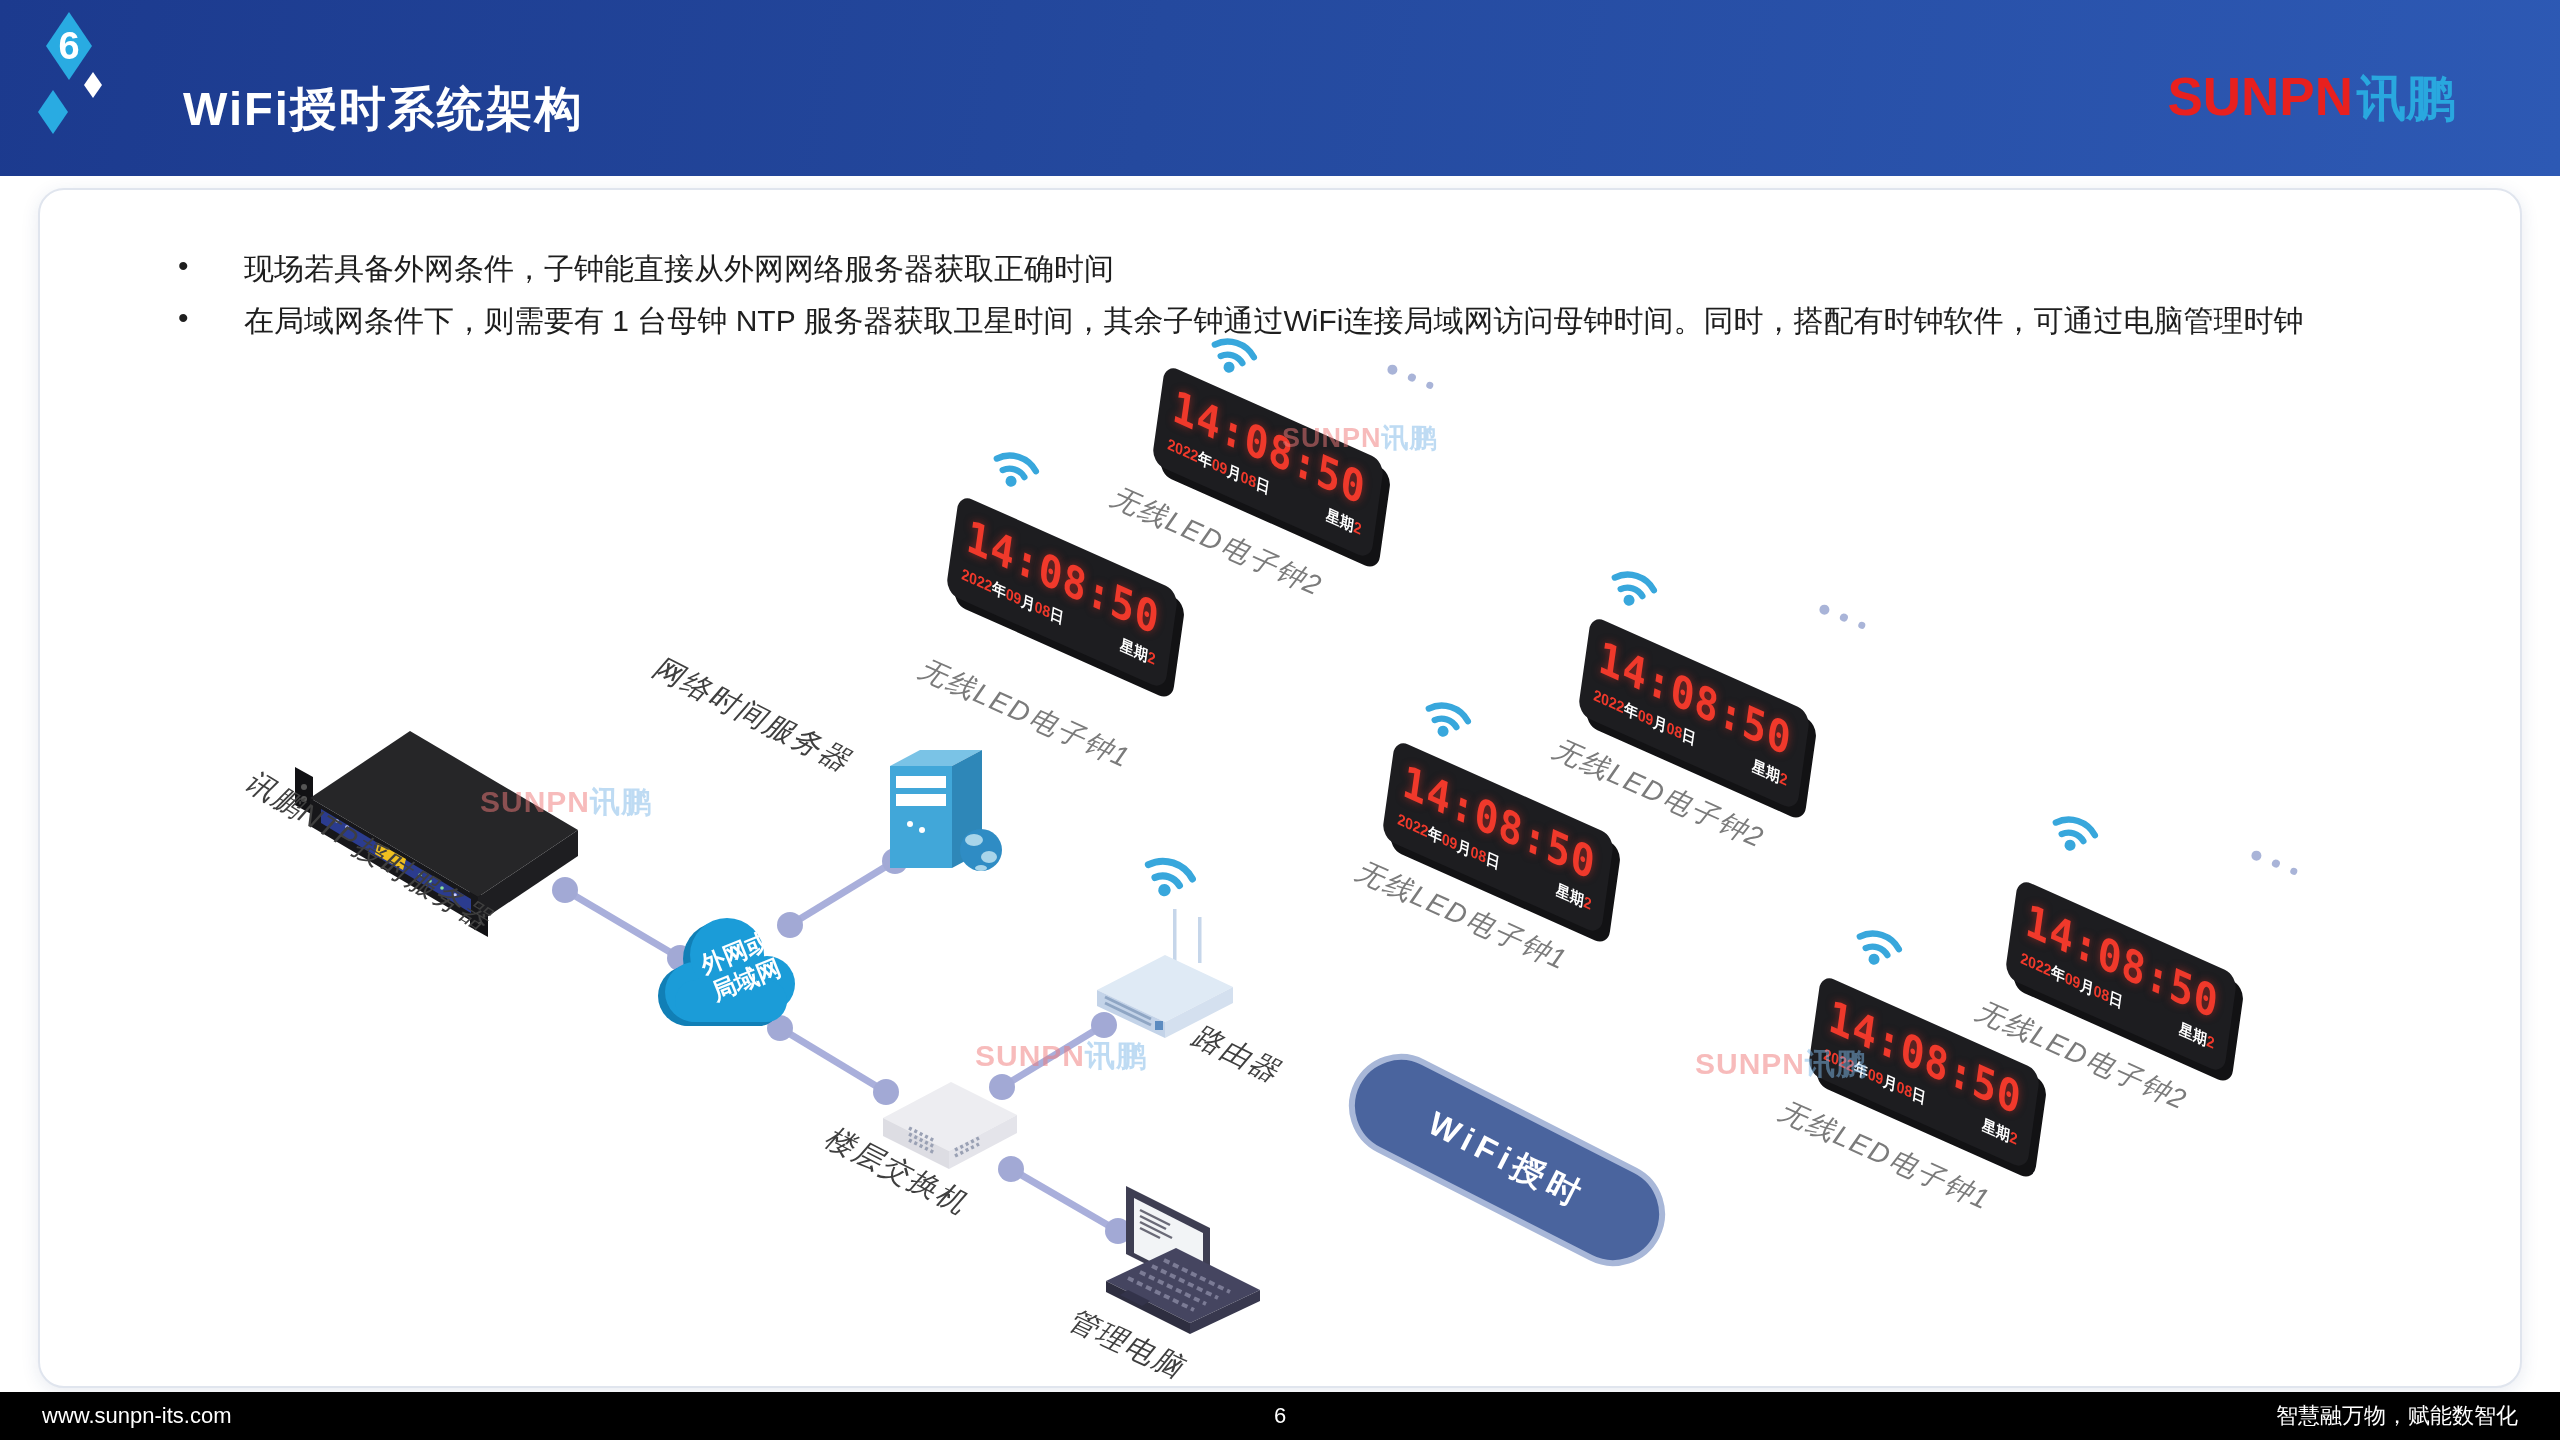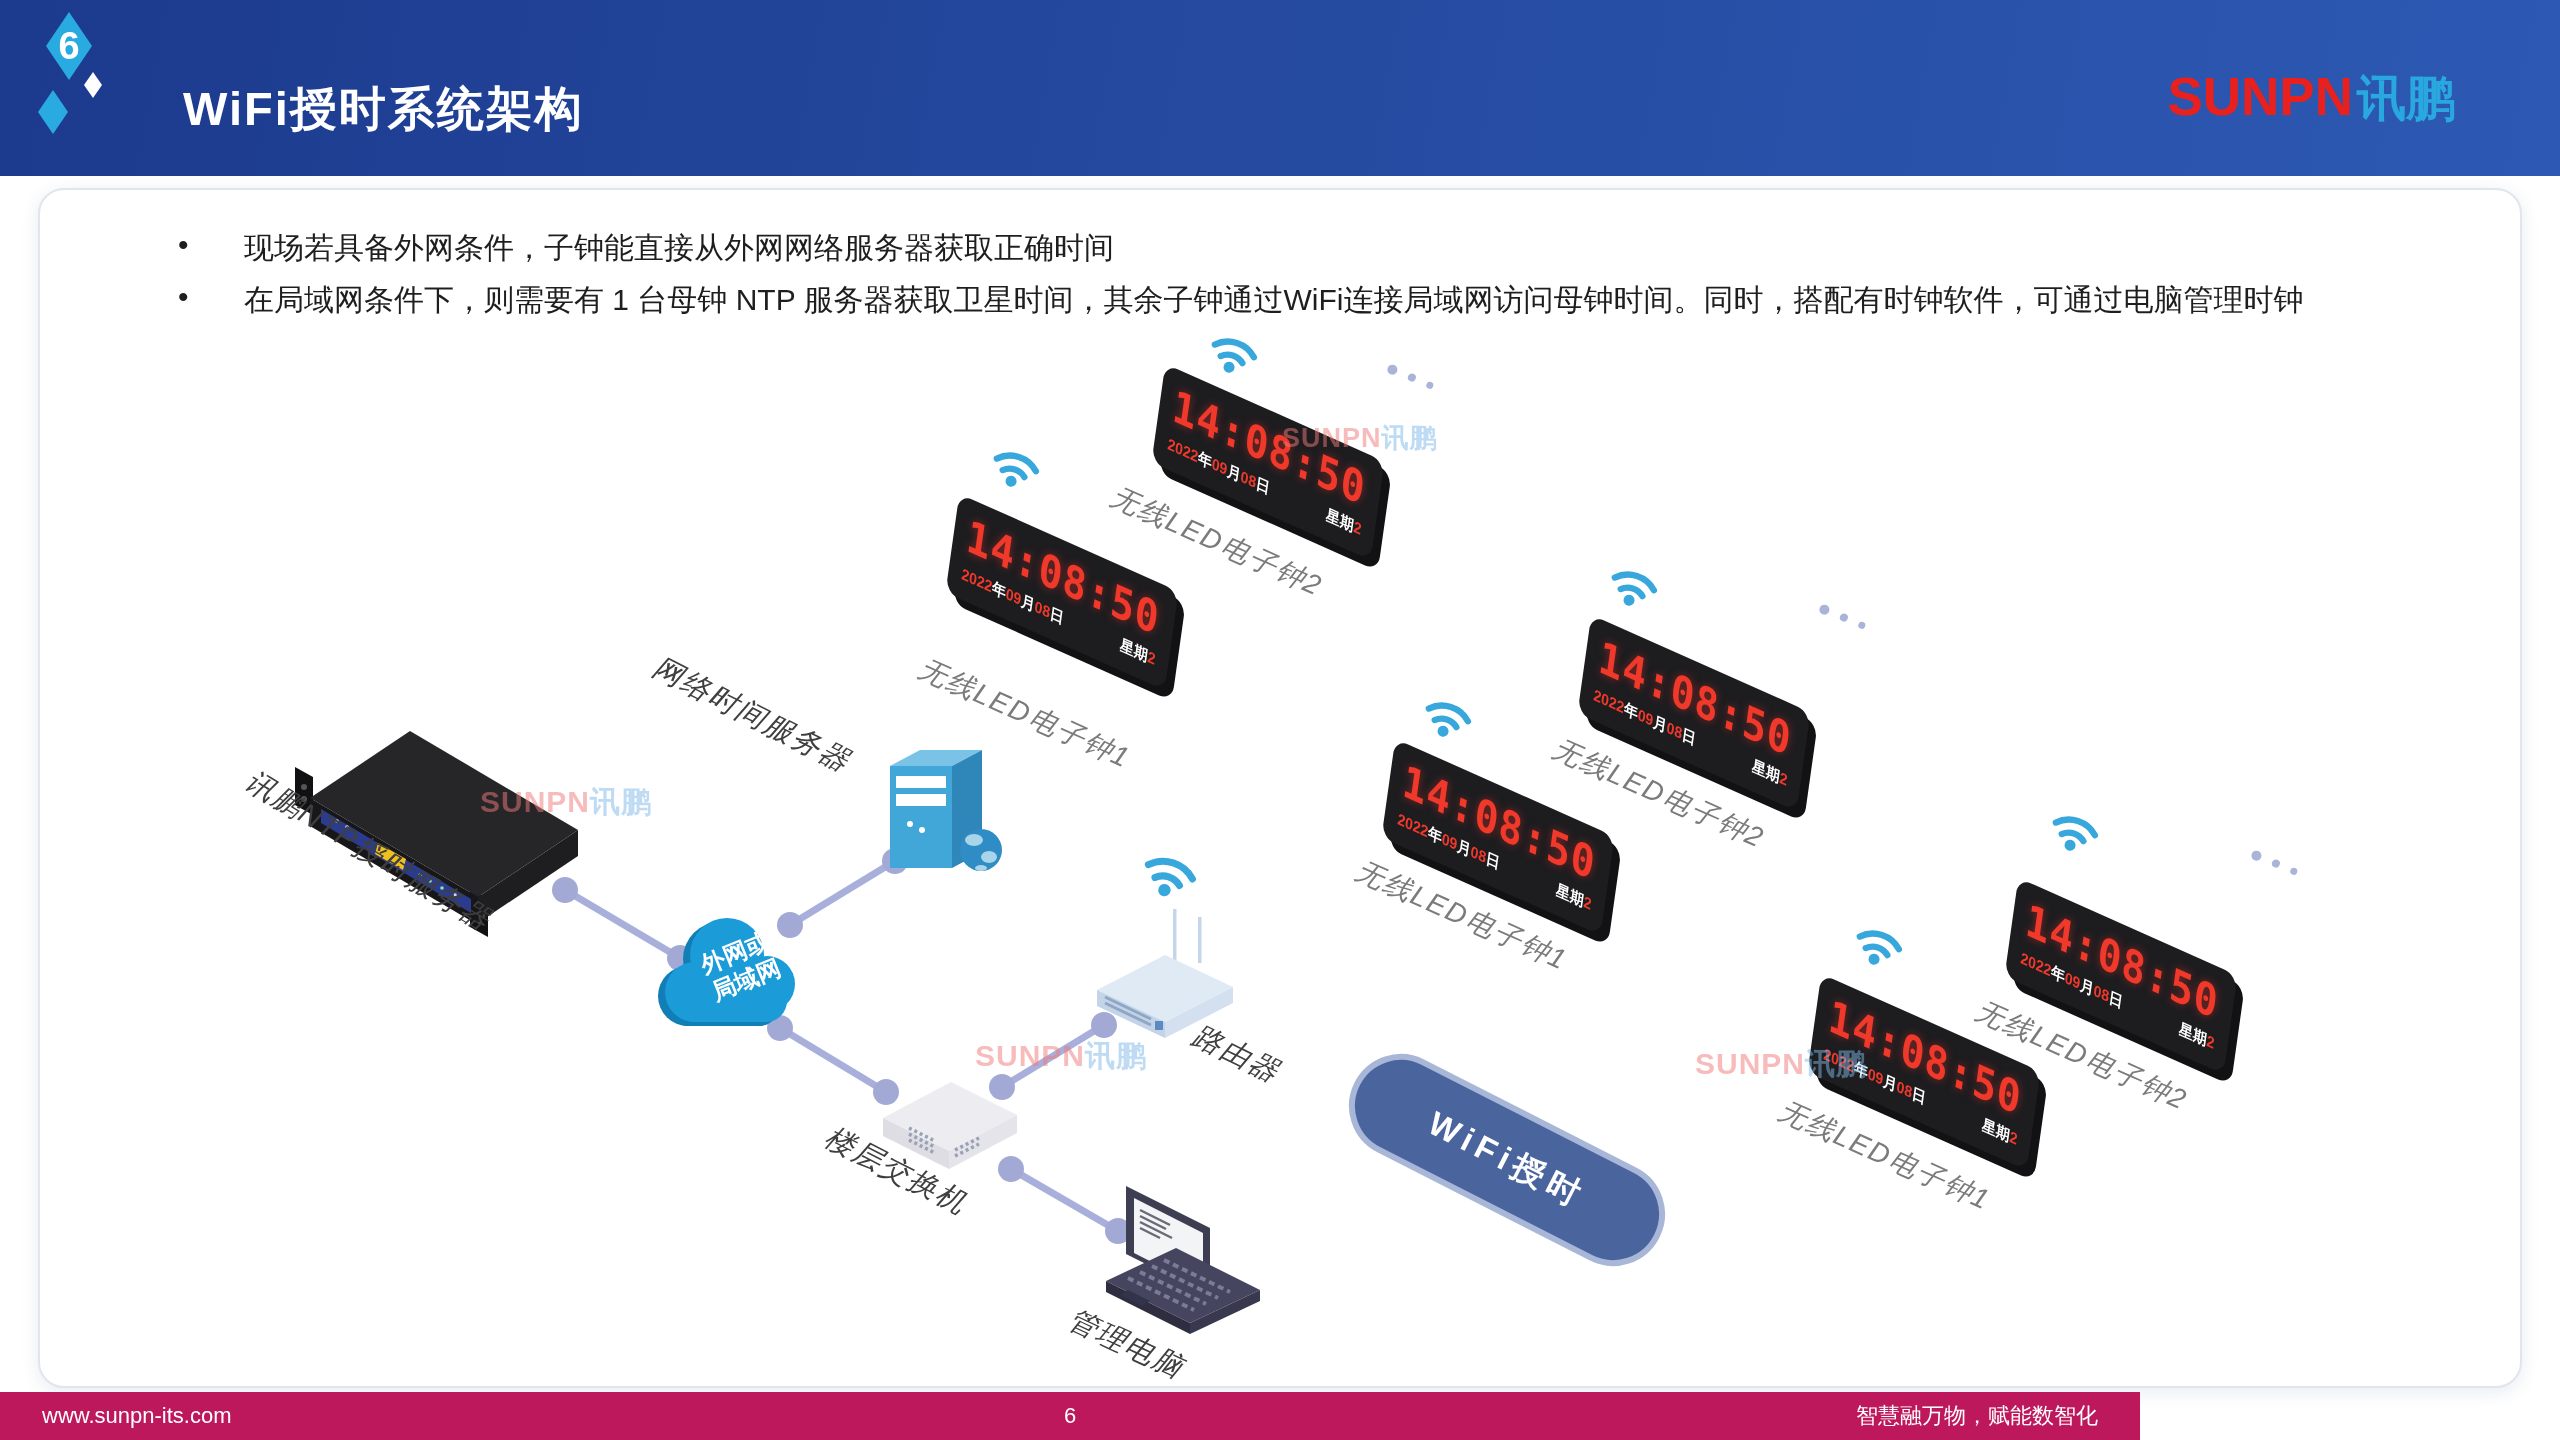--- a/index.html
+++ b/index.html
@@ -14,29 +14,29 @@
   .diamond-big{left:46px;top:12px;width:46px;height:68px;background:#29ABE2;}
   .diamond-big span{color:#fff;font-size:38px;font-weight:bold;}
   .diamond-white{left:84px;top:72px;width:18px;height:26px;background:#ffffff;}
   .diamond-small{left:38px;top:90px;width:30px;height:44px;background:#29ABE2;}
   .page-title{position:absolute;left:183px;top:78px;color:#ffffff;font-size:47px;font-weight:bold;letter-spacing:2px;}
   .logo{position:absolute;right:105px;top:66px;white-space:nowrap;}
   .logo .en{color:#E8201E;font-size:53px;font-weight:900;letter-spacing:0px;}
   .logo .cn{color:#29A8DF;font-size:49px;font-weight:bold;margin-left:4px;}
 
   
-  .footer{position:absolute;left:0;bottom:0;width:2140px;height:48px;background:#be185d;color:#fff;font-size:22px;}
+  .footer{position:absolute;left:0;bottom:0;width:2560px;height:48px;background:#000000;color:#fff;font-size:22px;}
   .footer .site{position:absolute;left:42px;top:0;line-height:48px;}
   .footer .page{position:absolute;left:50%;transform:translateX(-50%);top:0;line-height:48px;}
   .footer .slogan{position:absolute;right:42px;top:0;line-height:48px;}
 
   
   .card{position:absolute;left:38px;top:188px;width:2480px;height:1196px;background:#fff;
         border:2px solid #E0E5EE;border-radius:26px;box-shadow:0 4px 18px rgba(30,60,120,.10);}
-  .bullet{position:absolute;left:178px;color:#1e1e1e;font-size:30px;white-space:nowrap;padding-left:66px;}
+  .bullet{position:absolute;left:178px;color:#1e1e1e;font-size:30px;white-space:nowrap;padding-left:66px;margin-top:21px;}
   .bullet::before{content:"•";position:absolute;left:0;top:0;font-size:30px;color:#1e1e1e;}
   .bullet-1{top:228px;}
   .bullet-2{top:280px;}
 
   
   .links{position:absolute;left:0;top:0;width:2560px;height:1440px;pointer-events:none;}
 
   
   .dev-label{position:absolute;color:#3f3f3f;font-size:29px;font-style:italic;letter-spacing:2px;
              transform-origin:left top;white-space:nowrap;}

